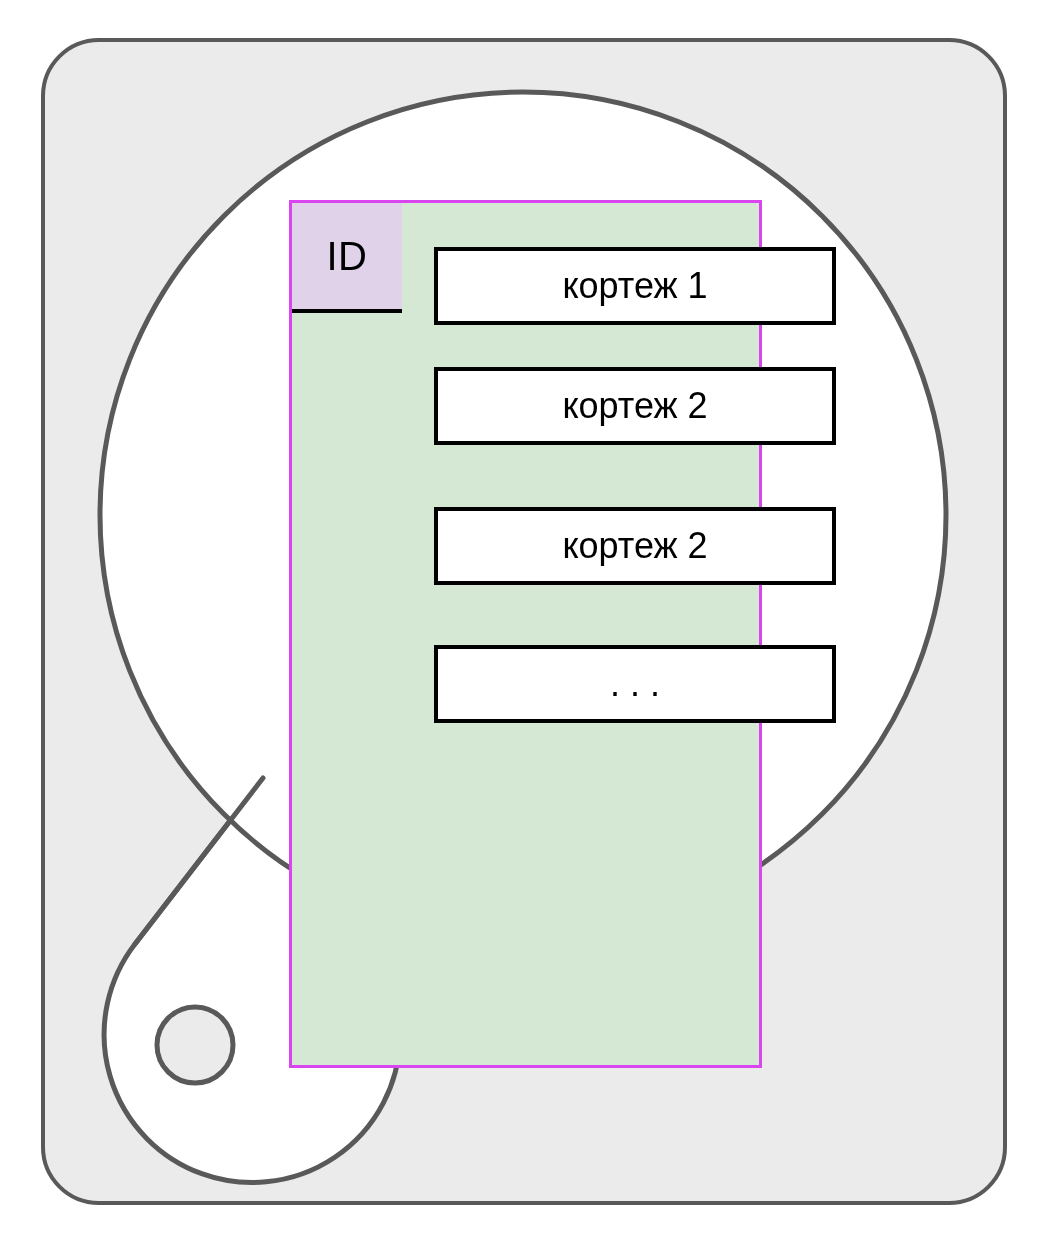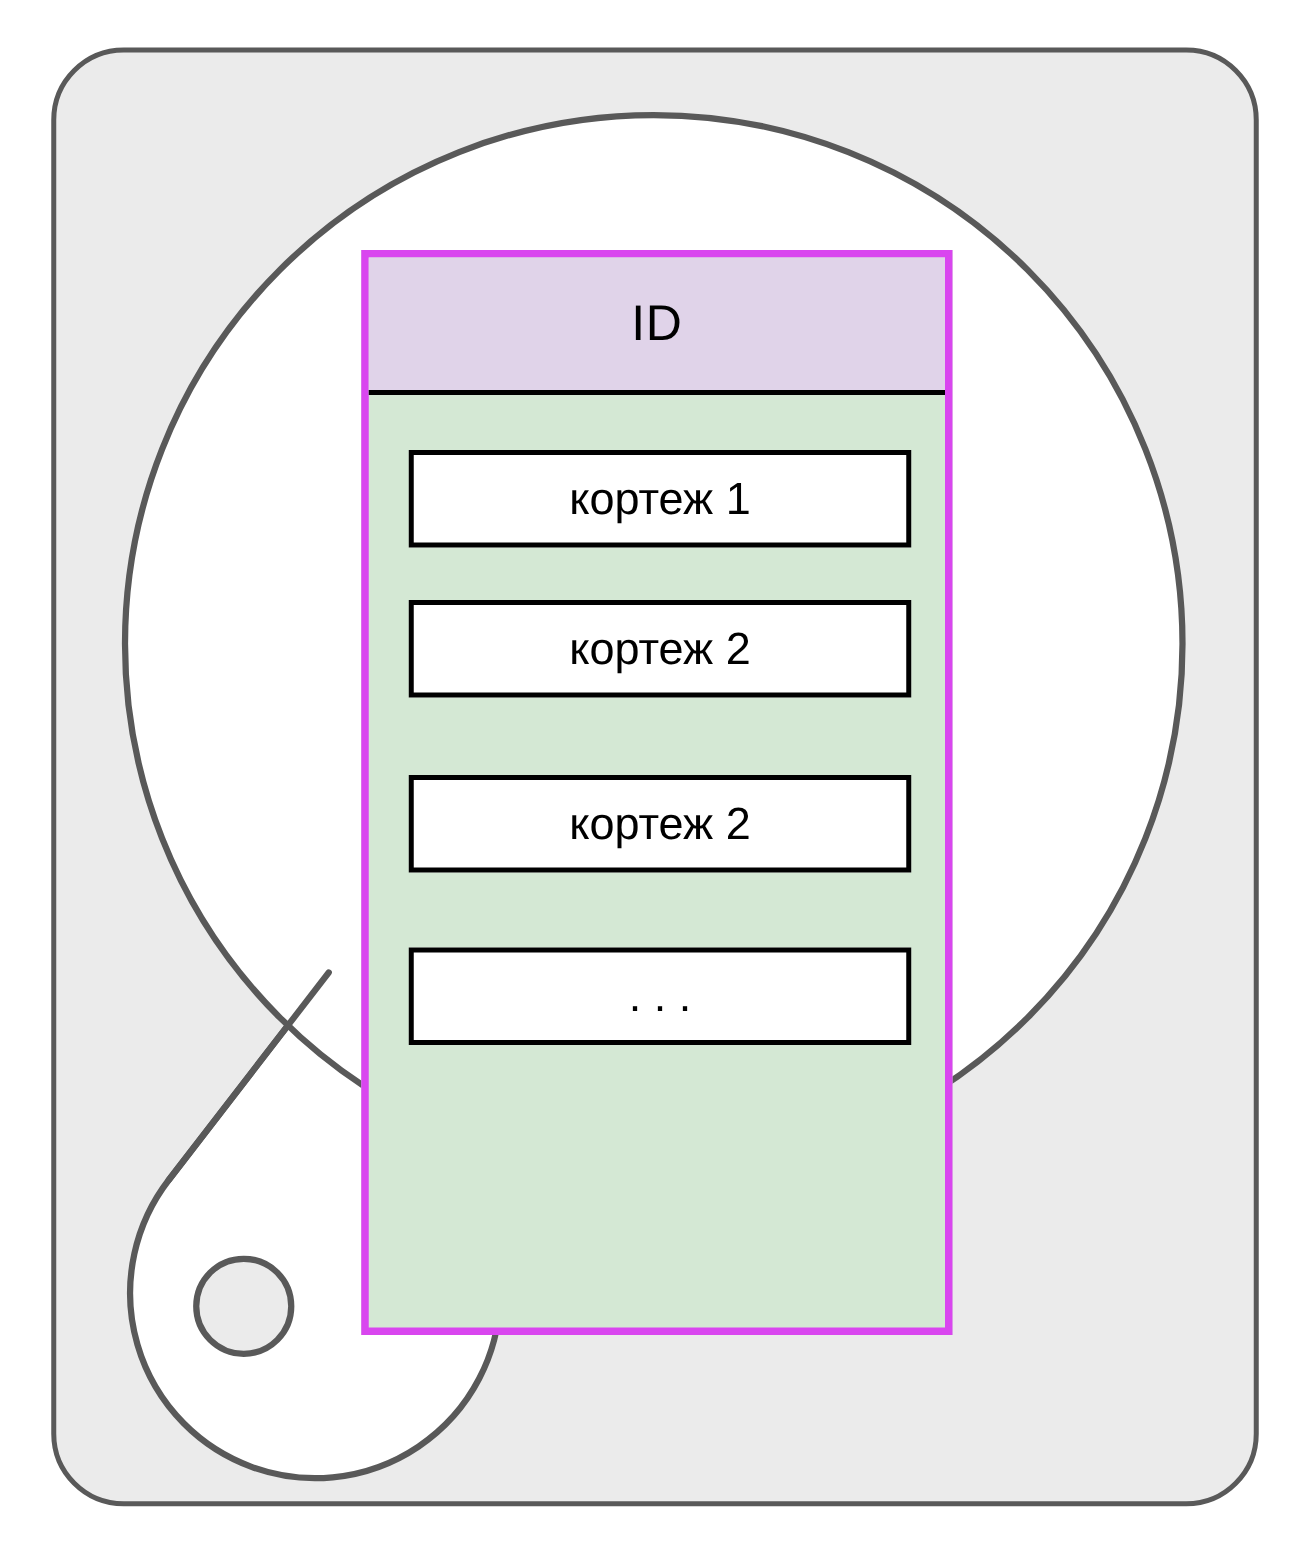--- a/index.html
+++ b/index.html
@@ -27,24 +27,24 @@
     height: 1244px;
   }
   
   .table-box {
     position: absolute;
     left: 289px;
     top: 200px;
     width: 473px;
     height: 868px;
     box-sizing: border-box;
-    border: 6px solid #d946ef;
+    border: 3px solid #d946ef;
     background: #d4e8d4;
     display: flex;
-    flex-direction: column;
+    flex-direction: row;
     text-align: right;
   }
   .table-header {
     box-sizing: border-box;
     height: 110px;
     flex: 0 0 110px;
     background: #e0d3e9;
     border-bottom: 4px solid #000000;
     display: flex;
     align-items: center;

